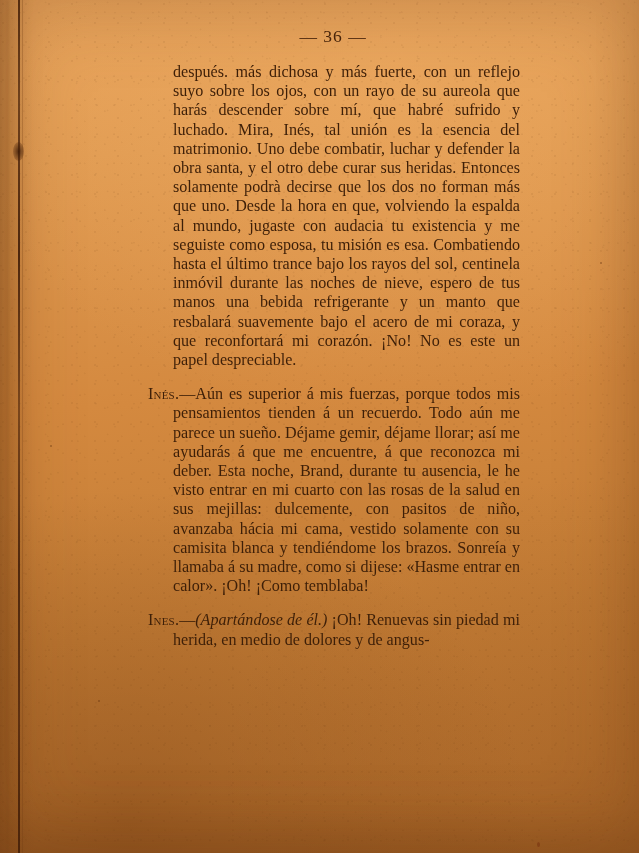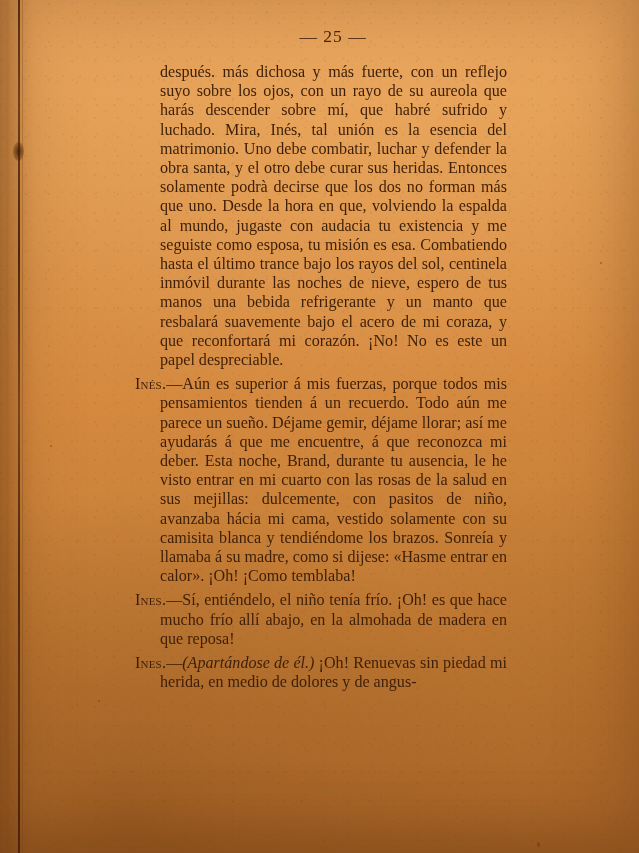--- a/index.html
+++ b/index.html
@@ -92,21 +92,21 @@
     left: 7px; top: 0;
     width: 1px; height: 853px;
     background: rgba(110,58,18,0.22);
     filter: blur(0.8px);
     pointer-events: none;
   }
 
   
   #text-block {
     position: absolute;
-    left: 135px;
+    left: 148px;
     top: 62px;
     width: 372px;
     color: #3a1d07;
   }
 
   .folio {
     position: absolute;
     left: 147px;
     top: 26px;
     width: 372px;
@@ -129,21 +129,21 @@
     padding-left: 25px;
   }
 
   
   .para.speech {
     padding-left: 25px;
     text-indent: -25px;
   }
 
   .gap-before {
-    margin-top: 5px;
+    margin-top: 15px;
   }
 
   .speaker {
     font-variant: small-caps;
     letter-spacing: 0.2px;
   }
 
   .stage {
     font-style: italic;
   }
@@ -175,30 +175,29 @@
   <div id="gutter-line"></div>
   <div id="gutter-line2"></div>
   <div id="gutter-blob"></div>
 
   <div class="speck" style="left:212px;top:150px;width:3px;height:3px;"></div>
   <div class="speck" style="left:50px;top:445px;width:2px;height:2px;"></div>
   <div class="speck" style="left:537px;top:842px;width:3px;height:5px;background:rgba(120,36,10,0.45);"></div>
   <div class="speck" style="left:600px;top:262px;width:2px;height:2px;"></div>
   <div class="speck" style="left:98px;top:700px;width:2px;height:2px;"></div>
 
-  <div class="folio">— 25 —</div>
+  <div class="folio">— 36 —</div>
 
   <div id="text-block">
 
     <p class="para narrative"><span>después. más dichosa y más fuerte, con un reflejo suyo sobre los ojos, con un rayo de su aureola que harás descender sobre mí, que habré sufrido y luchado. Mira, Inés, tal unión es la esencia del matrimonio. Uno debe combatir, luchar y defender la obra santa, y el otro debe curar sus heridas. Entonces solamente podrà decirse que los dos no forman más que uno. Desde la hora en que, volviendo la espalda al mundo, jugaste con audacia tu existencia y me seguiste como esposa, tu misión es esa. Combatiendo hasta el último trance bajo los rayos del sol, centinela inmóvil durante las noches de nieve, espero de tus manos una bebida refrigerante y un manto que resbalará suavemente bajo el acero de mi coraza, y que reconfortará mi corazón. ¡No! No es este un papel despreciable.</span></p>
 
     <p class="para speech gap-before"><span class="speaker">Inés.</span><span>—</span><span>Aún es superior á mis fuerzas, porque todos mis pensamientos tienden á un recuerdo. Todo aún me parece un sueño. Déjame gemir, déjame llorar; así me ayudarás á que me encuentre, á que reconozca mi deber. Esta noche, Brand, durante tu ausencia, le he visto entrar en mi cuarto con las rosas de la salud en sus mejillas: dulcemente, con pasitos de niño, avanzaba hácia mi cama, vestido solamente con su camisita blanca y tendiéndome los brazos. Sonreía y llamaba á su madre, como si dijese: «Hasme entrar en calor». ¡Oh! ¡Como temblaba!</span></p>
 
 
-    <p class="para speech gap-before"><span class="speaker">Ines.</span><span>—</span><span>Sí, entiéndelo, el niño tenía frío. ¡Oh! es que hace mucho frío allí abajo, en la almohada de madera en que reposa!</span></p>
 
 
     <p class="para speech gap-before"><span class="speaker">Ines.</span><span>—</span><span class="stage">(Apartándose de él.)</span><span> ¡Oh! Renuevas sin piedad mi herida, en medio de dolores y de angus-</span></p>
 
   </div>
 
   <div id="vignette"></div>
 </div>
 
 </body></html>

